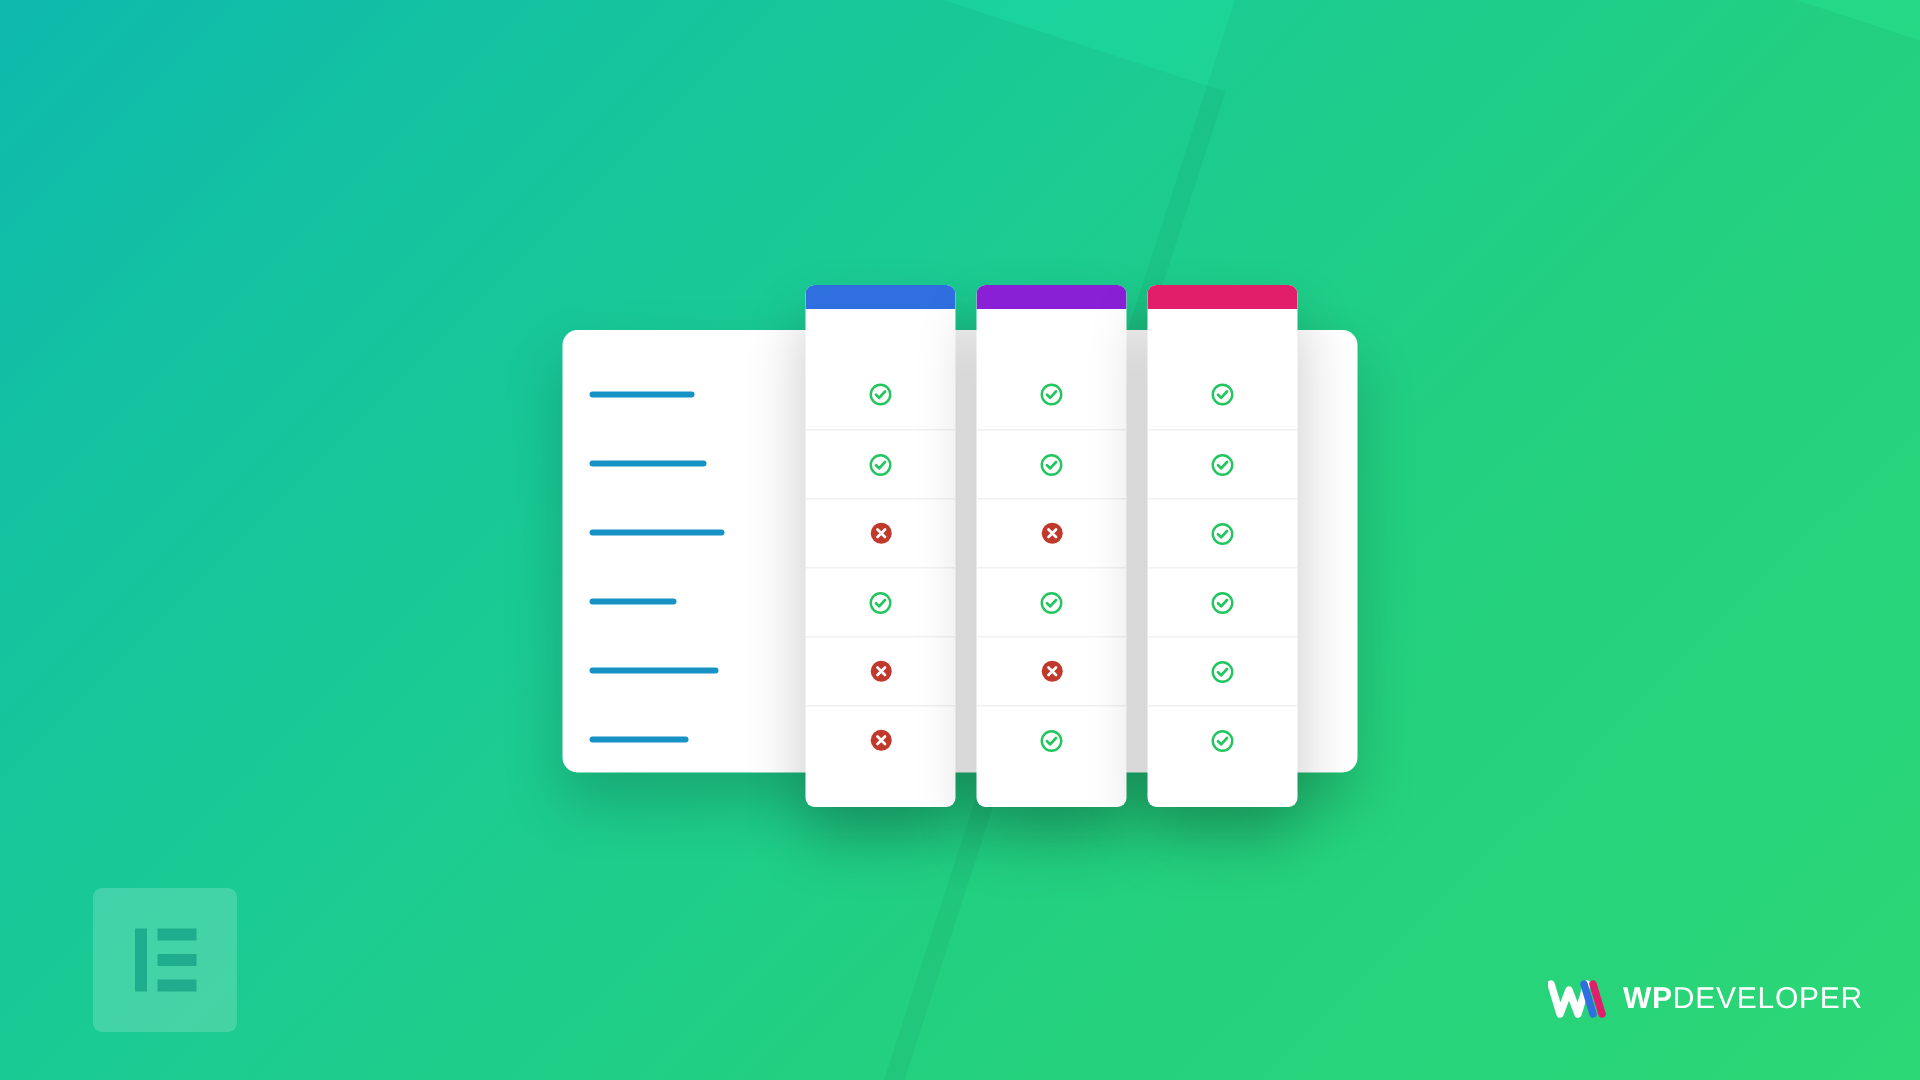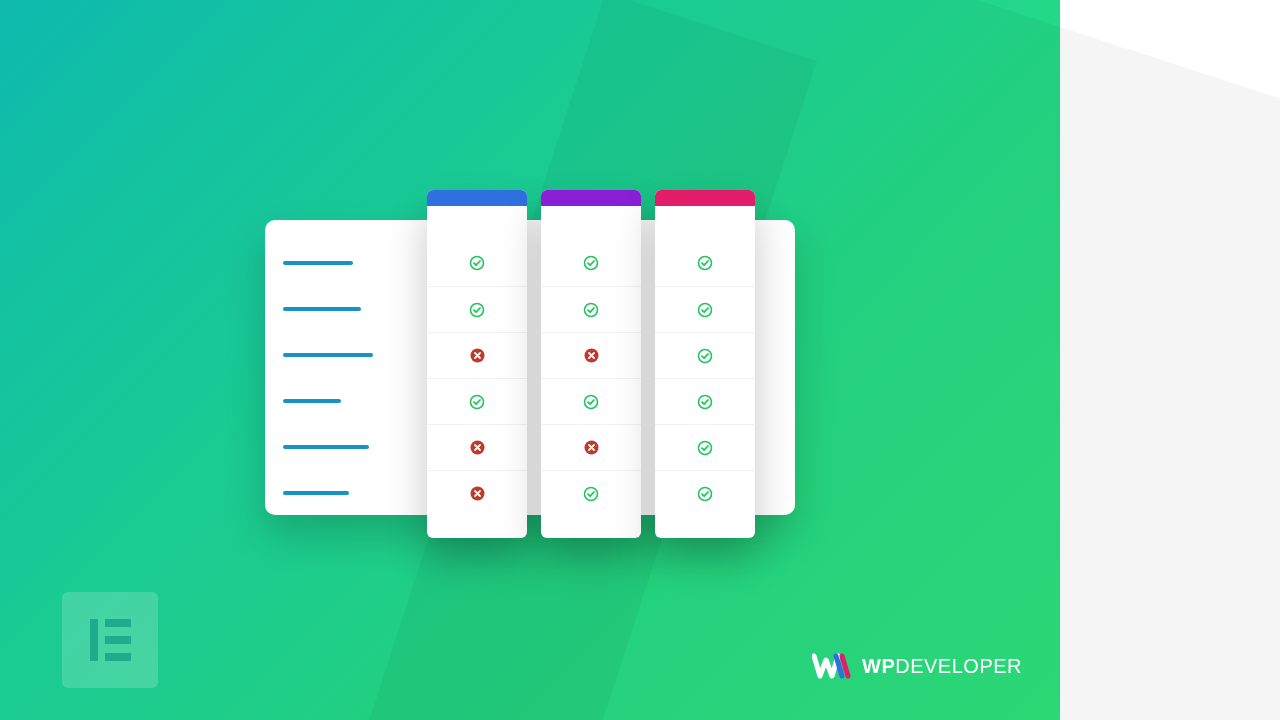--- a/index.html
+++ b/index.html
@@ -1,19 +1,19 @@
 <!DOCTYPE html>
 <html><head>
 <meta charset="utf-8">
 <style>
   * { box-sizing: border-box; margin: 0; padding: 0; }
   html, body { width: 1280px; height: 720px; overflow: hidden; font-family: Arial, sans-serif; }
   .stage {
     position: relative;
-    width: 1060px;
+    width: 1280px;
     height: 720px;
     background: linear-gradient(135deg, #0fc1b4 0%, #1bd39c 35%, #25d985 65%, #2ee07a 100%);
   }
   
   .diag1, .diag2 {
     position: absolute;
     inset: 0;
     pointer-events: none;
   }
   .diag1::before {

